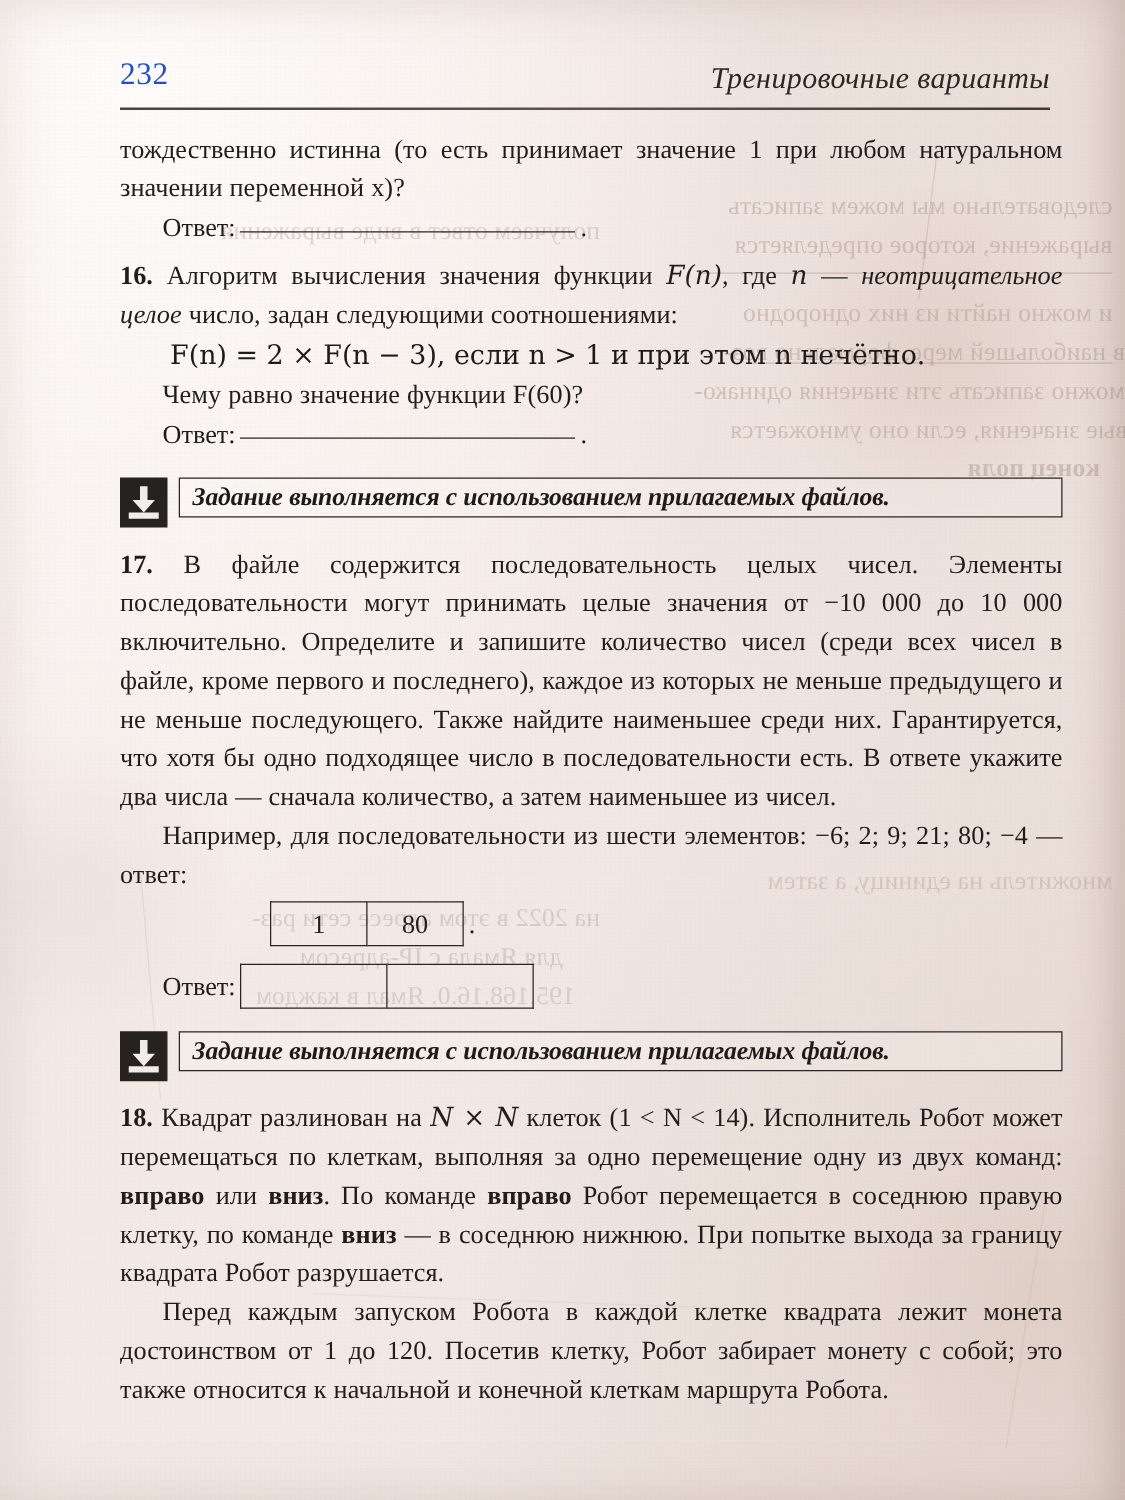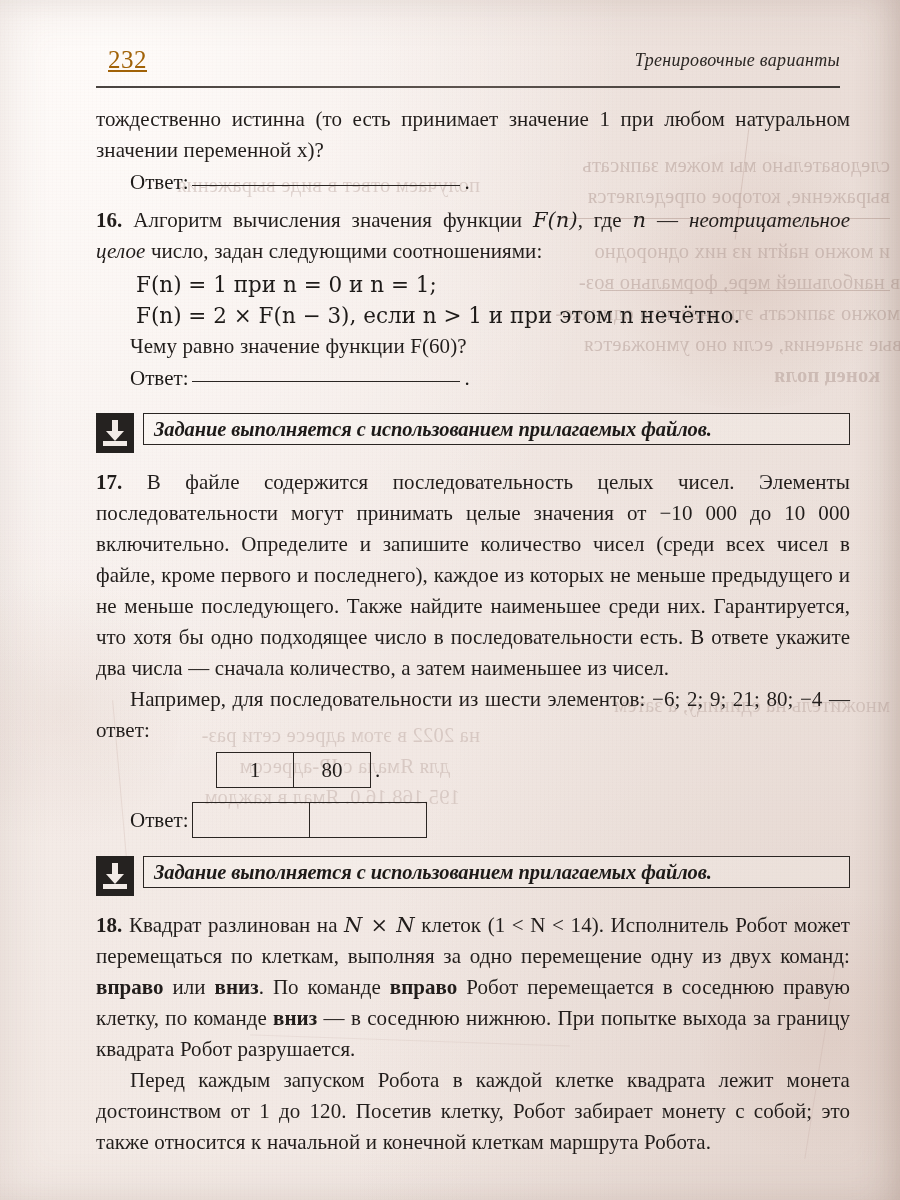--- a/index.html
+++ b/index.html
@@ -81,33 +81,32 @@
   
   .runhead {
     position: absolute;
     left: 96px;
     right: 60px;
     top: 46px;
     height: 42px;
   }
   .folio {
     position: absolute;
-    left: 12px;
+    left: 0;
     top: 0;
     font-size: 25px;
     letter-spacing: 0.5px;
-    color: #a16207;
-    text-decoration: underline;
+    color: #1d4ed8;
   }
   .runhead-title {
     position: absolute;
     right: 0;
     top: 4px;
     font-style: italic;
-    font-size: 18px;
+    font-size: 24px;
     letter-spacing: 0.3px;
     color: #2b2724;
   }
   .runhead-rule {
     position: absolute;
     left: 0;
     right: 0;
     top: 40px;
     height: 1.6px;
     background: linear-gradient(90deg, #4a4440 0%, #5c534e 50%, #3f3a36 100%);
@@ -304,21 +303,20 @@
       <span>.</span>
     </div>
 
     <div class="sp-6"></div>
 
     <p class="tx">
       <span class="num">16.</span><span> </span><span>Алгоритм вычисления значения функции </span><span class="math mv">F(n)</span><span>, где </span><span class="math mv">n</span><span> — </span><span class="it">неотрицательное целое</span><span> число, задан следующими соотношениями:</span>
     </p>
 
     <div class="formulas">
-      <div class="math">F(n) = 1 при n = 0 и n = 1;</div>
       <div class="math">F(n) = 2 × F(n − 3), если n &gt; 1 и при этом n нечётно.</div>
     </div>
 
     <p class="tx ind">Чему равно значение функции F(60)?</p>
 
     <div class="answer-line">
       <span class="lbl">Ответ:</span>
       <span class="answer-rule"></span>
       <span>.</span>
     </div>

